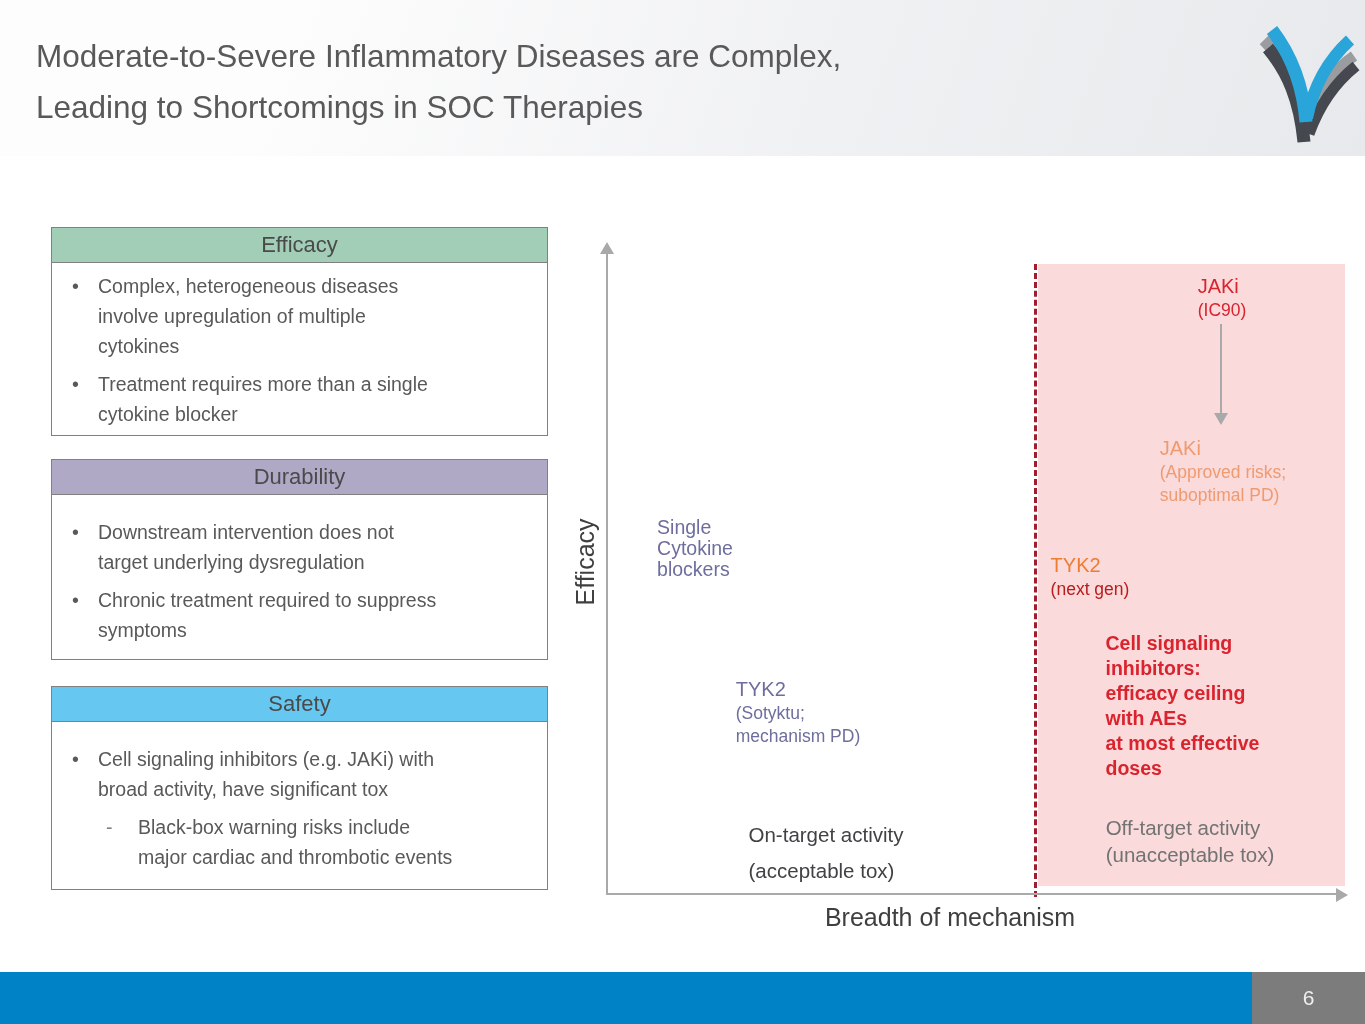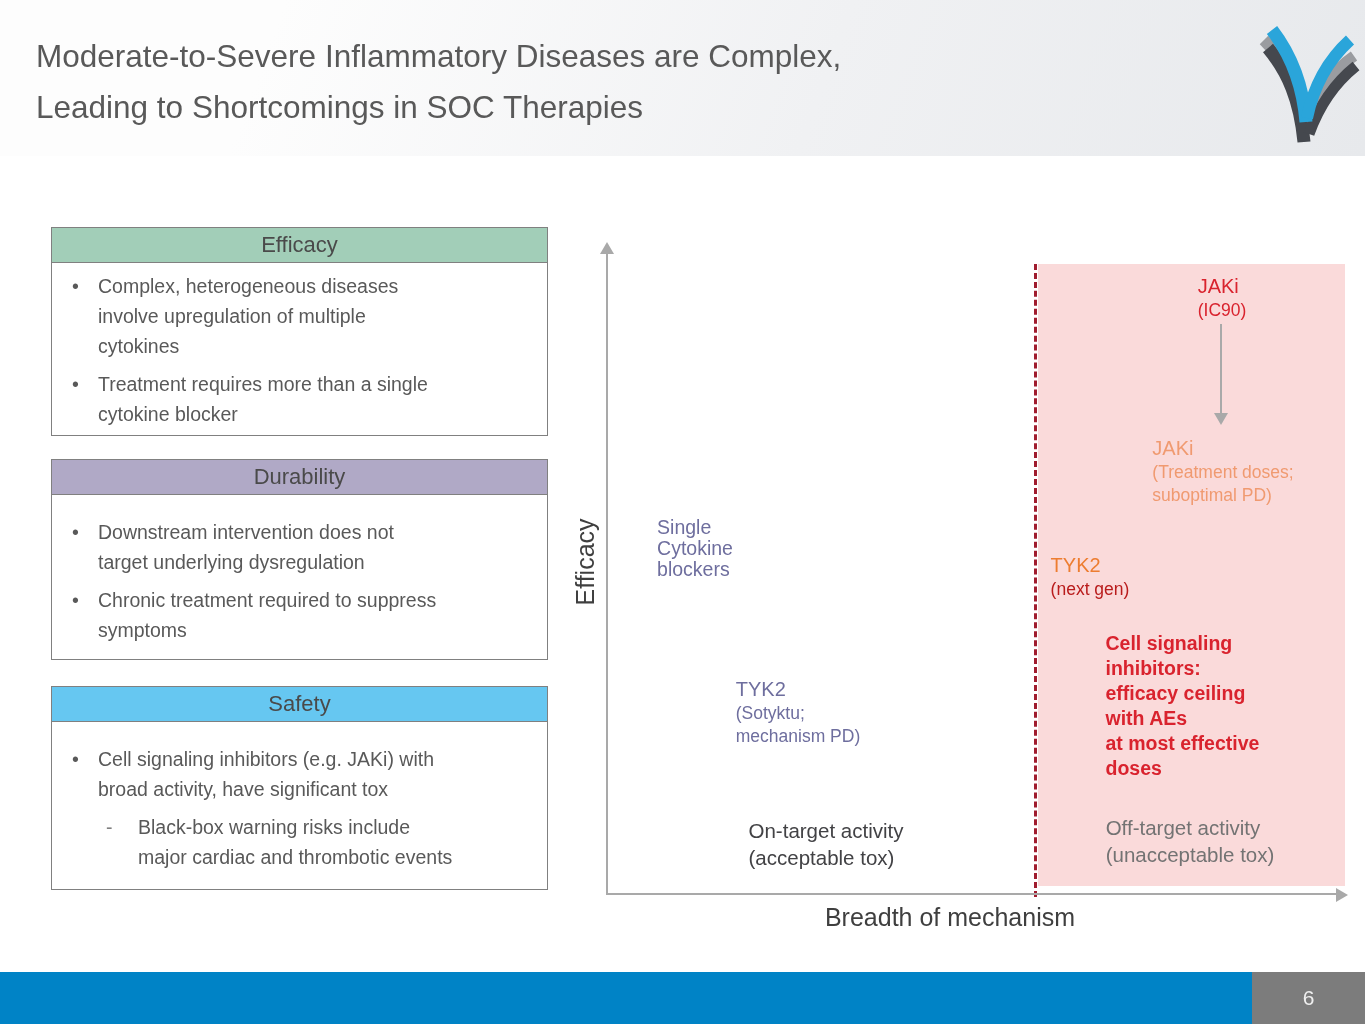--- a/index.html
+++ b/index.html
@@ -45,21 +45,21 @@
               border-right:7px solid transparent;border-top:12px solid;}
   .center-label{position:absolute;transform:translateX(-50%);}
   .pt-name{font-size:20px;line-height:25px;}
   .pt-sub{font-size:17.5px;line-height:23px;}
   #lbl-single{left:695px;top:517px;font-size:19.5px;line-height:21px;}
   #lbl-tyk2-soty{left:798px;top:677px;}
   #lbl-jaki-ic90{left:1222px;top:274px;}
   #lbl-jaki-appr{left:1223px;top:436px;}
   #lbl-tyk2-next{left:1090px;top:553px;}
   #lbl-callout{left:1192px;top:631px;font-size:19.5px;line-height:25px;font-weight:bold;}
-  #lbl-on-target{left:826px;top:817px;font-size:20.5px;line-height:27px;color:#424245;}
+  #lbl-on-target{left:826px;top:817px;font-size:20.5px;line-height:36px;color:#424245;}
   #lbl-off-target{left:1190px;top:814px;font-size:20.5px;line-height:27px;color:#737373;}
   .y-axis-label{position:absolute;left:585px;top:562px;transform:translate(-50%,-50%) rotate(-90deg);
                 font-size:25px;color:#3f3f3f;}
   .x-axis-label{position:absolute;left:950px;top:903px;transform:translateX(-50%);
                 font-size:25px;color:#3f3f3f;}
 
   
   .footer-bar{position:absolute;left:0;top:972px;width:1365px;height:52px;}
   .page-box{position:absolute;left:1252px;top:972px;width:113px;height:52px;
             text-align:center;line-height:52px;font-size:21px;color:#efefef;}
@@ -157,21 +157,21 @@
   <div class="center-label" id="lbl-jaki-ic90">
     <div class="pt-name" style="color: rgb(217, 35, 46);">JAKi</div>
     <div class="pt-sub" style="color: rgb(217, 35, 46);">(IC90)</div>
   </div>
 
   <div class="vline" style="left: 1220px; top: 324px; height: 90px; background: rgb(169, 169, 169);"></div>
   <div class="arrow-down" style="left: 1214px; top: 413px; color: rgb(169, 169, 169);"></div>
 
   <div class="center-label" id="lbl-jaki-appr">
     <div class="pt-name" style="color: rgb(240, 154, 112);">JAKi</div>
-    <div class="pt-sub pre" style="color: rgb(240, 154, 112);">(Treatment doses;
+    <div class="pt-sub pre" style="color: rgb(240, 154, 112);">(Approved risks;
 suboptimal PD)</div>
   </div>
 
   <div class="center-label" id="lbl-tyk2-next">
     <div class="pt-name" style="color: rgb(237, 125, 49);">TYK2</div>
     <div class="pt-sub" style="color: #b91c1c;">(next gen)</div>
   </div>
 
   <div class="center-label pre" id="lbl-callout" style="color: rgb(217, 35, 46);">Cell signaling inhibitors:
 efficacy ceiling with AEs

